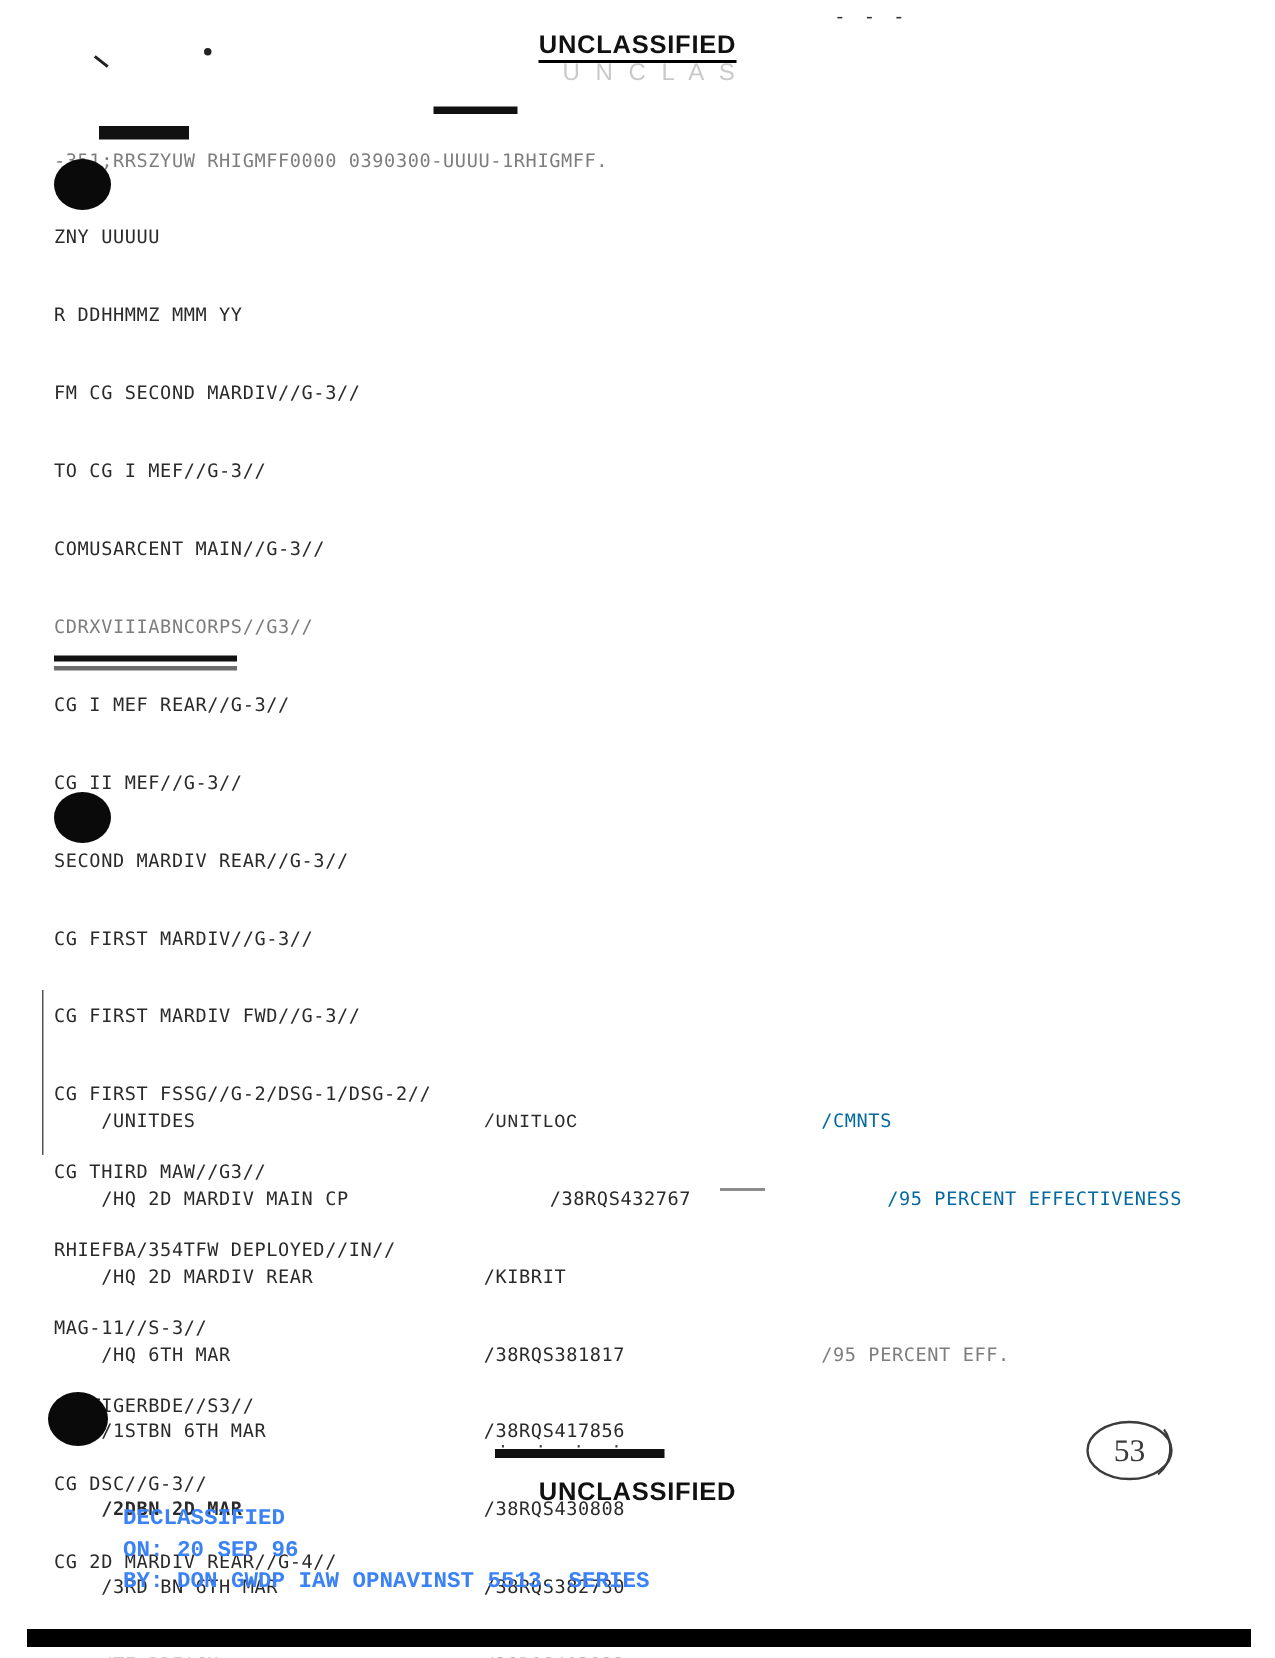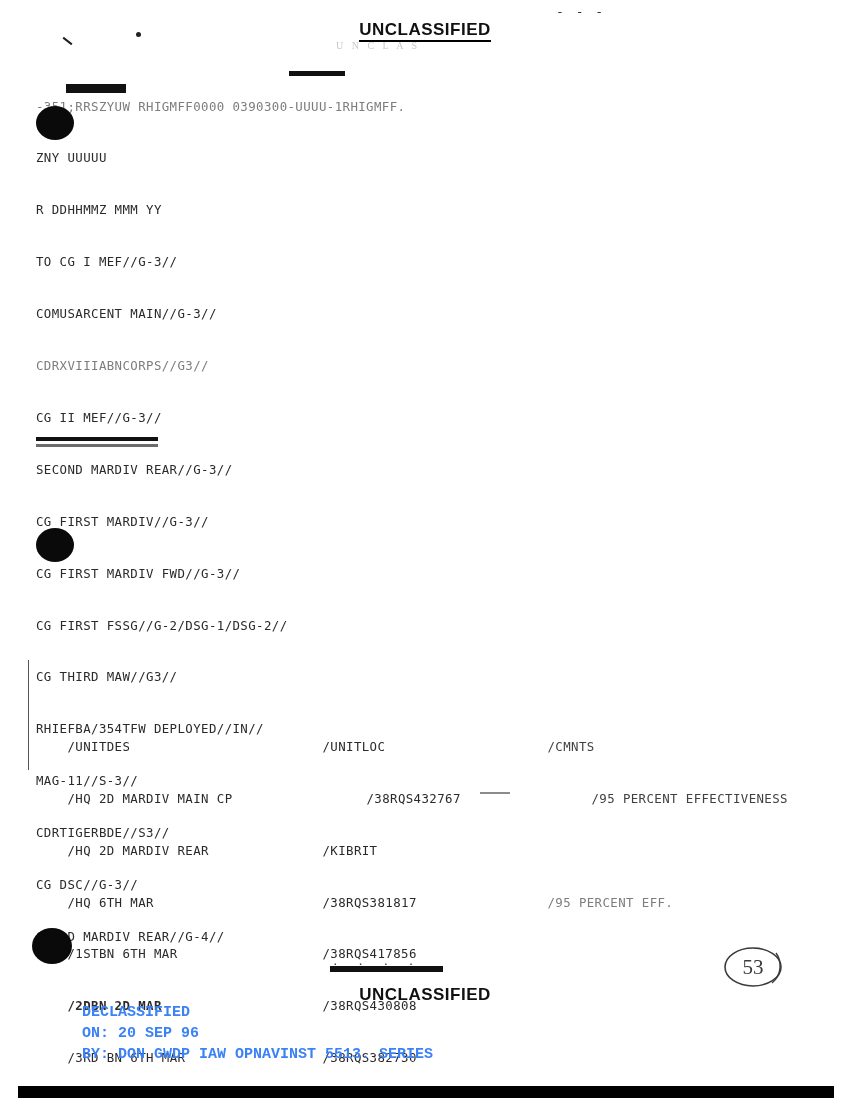--- a/index.html
+++ b/index.html
@@ -52,23 +52,23 @@
     font-family: "Liberation Sans", sans-serif;
     font-size: 17px;
     font-weight: bold;
     letter-spacing: 0.5px;
   }
 
   
   .ghost {
     position: absolute;
     top: 40px;
-    left: 336px;
-    font-family: Liberation Serif, serif;
-    font-size: 10px;
+    left: 375px;
+    font-family: Liberation Sans, sans-serif;
+    font-size: 16px;
     color: #c9c9c9;
     letter-spacing: 3px;
   }
 
   
   .tick1 {
     position: absolute;
     top: 40px;
     left: 62px;
     width: 11px;
@@ -101,21 +101,21 @@
     left: 36px;
     width: 700px;
     font-family: "DejaVu Sans Mono", monospace;
     font-size: 12.4px;
     line-height: 17.3px;
     color: #2a2a2a;
     white-space: pre;
     letter-spacing: 0.4px;
   }
   .body-text .line { height: 17.3px; }
-  .body-text .faint { color: #404040; }
+  .body-text .faint { color: #0369a1; }
   .body-text .mid { color: #7d7d7d; }
 
   
   .blob {
     position: absolute;
     background: #0a0a0a;
     border-radius: 50%;
   }
   .blob-1 { top: 106px; left: 36px; width: 38px; height: 34px; }
   .blob-2 { top: 528px; left: 36px; width: 38px; height: 34px; }
@@ -212,23 +212,25 @@
 <div class="ghost">U N C L A S</div>
 
 <div class="tick1"></div>
 <div class="tick2"></div>
 <div class="left-rule"></div>
 
 <div class="body-text">
   <div class="line mid">-351;RRSZYUW RHIGMFF0000 0390300-UUUU-1RHIGMFF.</div>
   <div class="line">ZNY UUUUU</div>
   <div class="line">R DDHHMMZ MMM YY</div>
+  <div class="line">FM CG SECOND MARDIV//G-3//</div>
   <div class="line">TO CG I MEF//G-3//</div>
   <div class="line">COMUSARCENT MAIN//G-3//</div>
   <div class="line mid">CDRXVIIIABNCORPS//G3//</div>
+  <div class="line">CG I MEF REAR//G-3//</div>
   <div class="line">CG II MEF//G-3//</div>
   <div class="line">SECOND MARDIV REAR//G-3//</div>
   <div class="line">CG FIRST MARDIV//G-3//</div>
   <div class="line">CG FIRST MARDIV FWD//G-3//</div>
   <div class="line">CG FIRST FSSG//G-2/DSG-1/DSG-2//</div>
   <div class="line">CG THIRD MAW//G3//</div>
   <div class="line">RHIEFBA/354TFW DEPLOYED//IN//</div>
   <div class="line">MAG-11//S-3//</div>
   <div class="line">CDRTIGERBDE//S3//</div>
   <div class="line">CG DSC//G-3//</div>
@@ -246,21 +248,21 @@
   
   
   
   
   
   
 </div>
 
 <div class="body-text" style="top: 686px;">
   <div class="line">
-    <span style="display:inline-block;width:255px;">/UNITDES</span><span style="display:inline-block;width:225px;">/UNITLOC</span><span class="faint">/CMNTS</span>
+    <span style="display:inline-block;width:255px;">/UNITDES</span><span style="display:inline-block;width:225px;font-family:Liberation Mono, monospace;">/UNITLOC</span><span class="faint">/CMNTS</span>
   </div>
   <div class="line">
     <span style="display:inline-block;width:255px;">/HQ 2D MARDIV MAIN CP</span><span style="display:inline-block;width:225px;margin-left:44px;">/38RQS432767</span><span class="faint">/95 PERCENT EFFECTIVENESS</span>
   </div>
   <div class="line">
     <span style="display:inline-block;width:255px;">/HQ 2D MARDIV REAR</span><span style="display:inline-block;width:225px;">/KIBRIT</span><span class="faint"></span>
   </div>
   <div class="line">
     <span style="display:inline-block;width:255px;">/HQ 6TH MAR</span><span style="display:inline-block;width:225px;">/38RQS381817</span><span class="mid">/95 PERCENT EFF.</span>
   </div>

